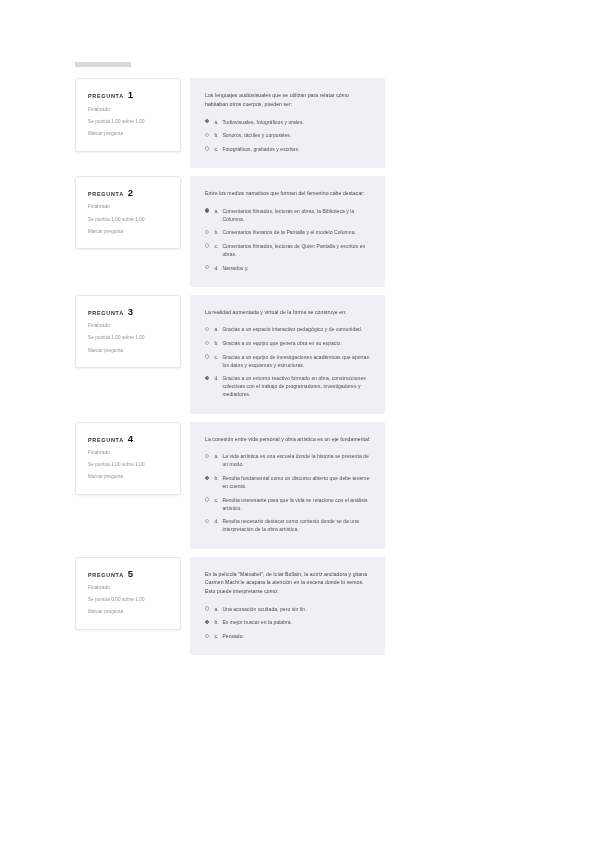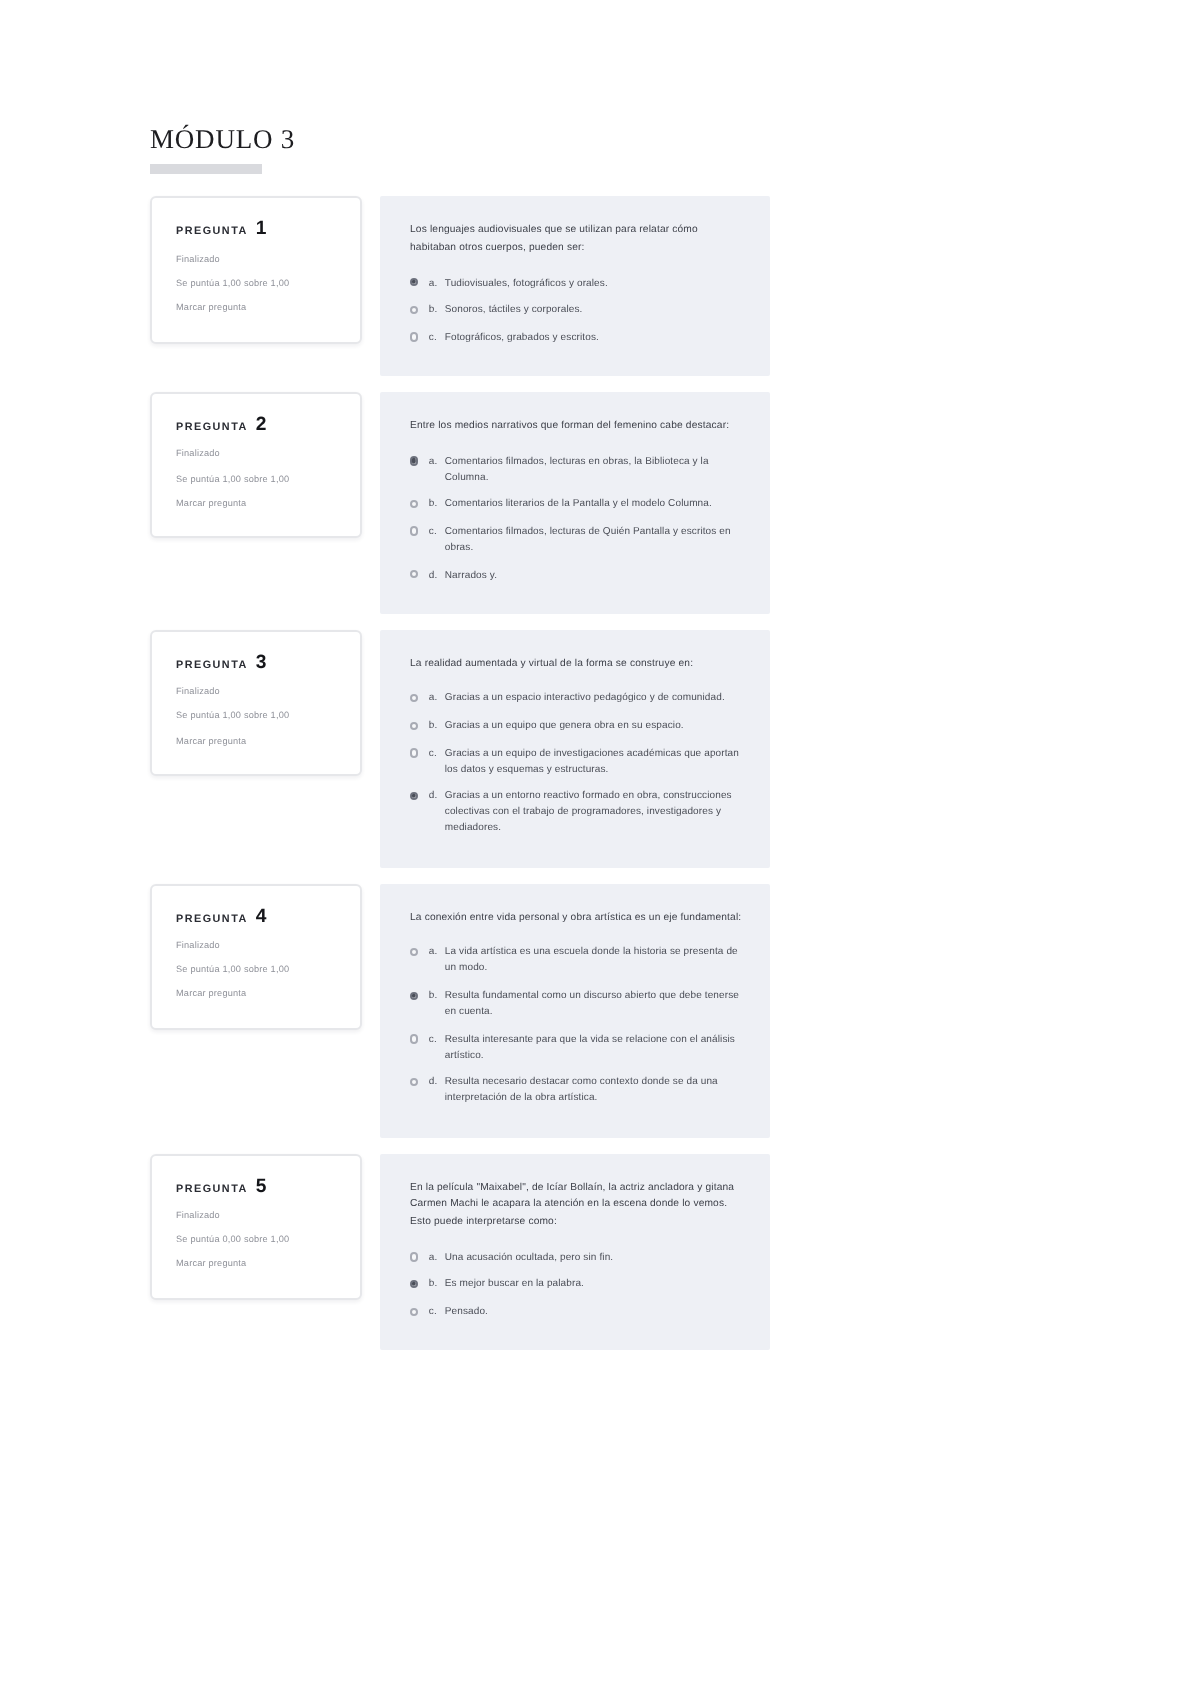--- a/index.html
+++ b/index.html
@@ -170,21 +170,20 @@
     color: #4b4e57;
     letter-spacing: 0.06px;
   }
 </style>
 </head>
 <body>
 
 <div class="page">
   <div class="content">
 
-    <h1 class="module-title">MÓDULO 3</h1>
     <div class="title-rule"></div>
 
     <div id="questions-container">
         <div class="question-block">
           <div class="qb-row">
             <div class="status-card">
               <div class="status-head">
                 <span class="status-label">PREGUNTA</span>
                 <span class="status-number">1</span>
               </div>

